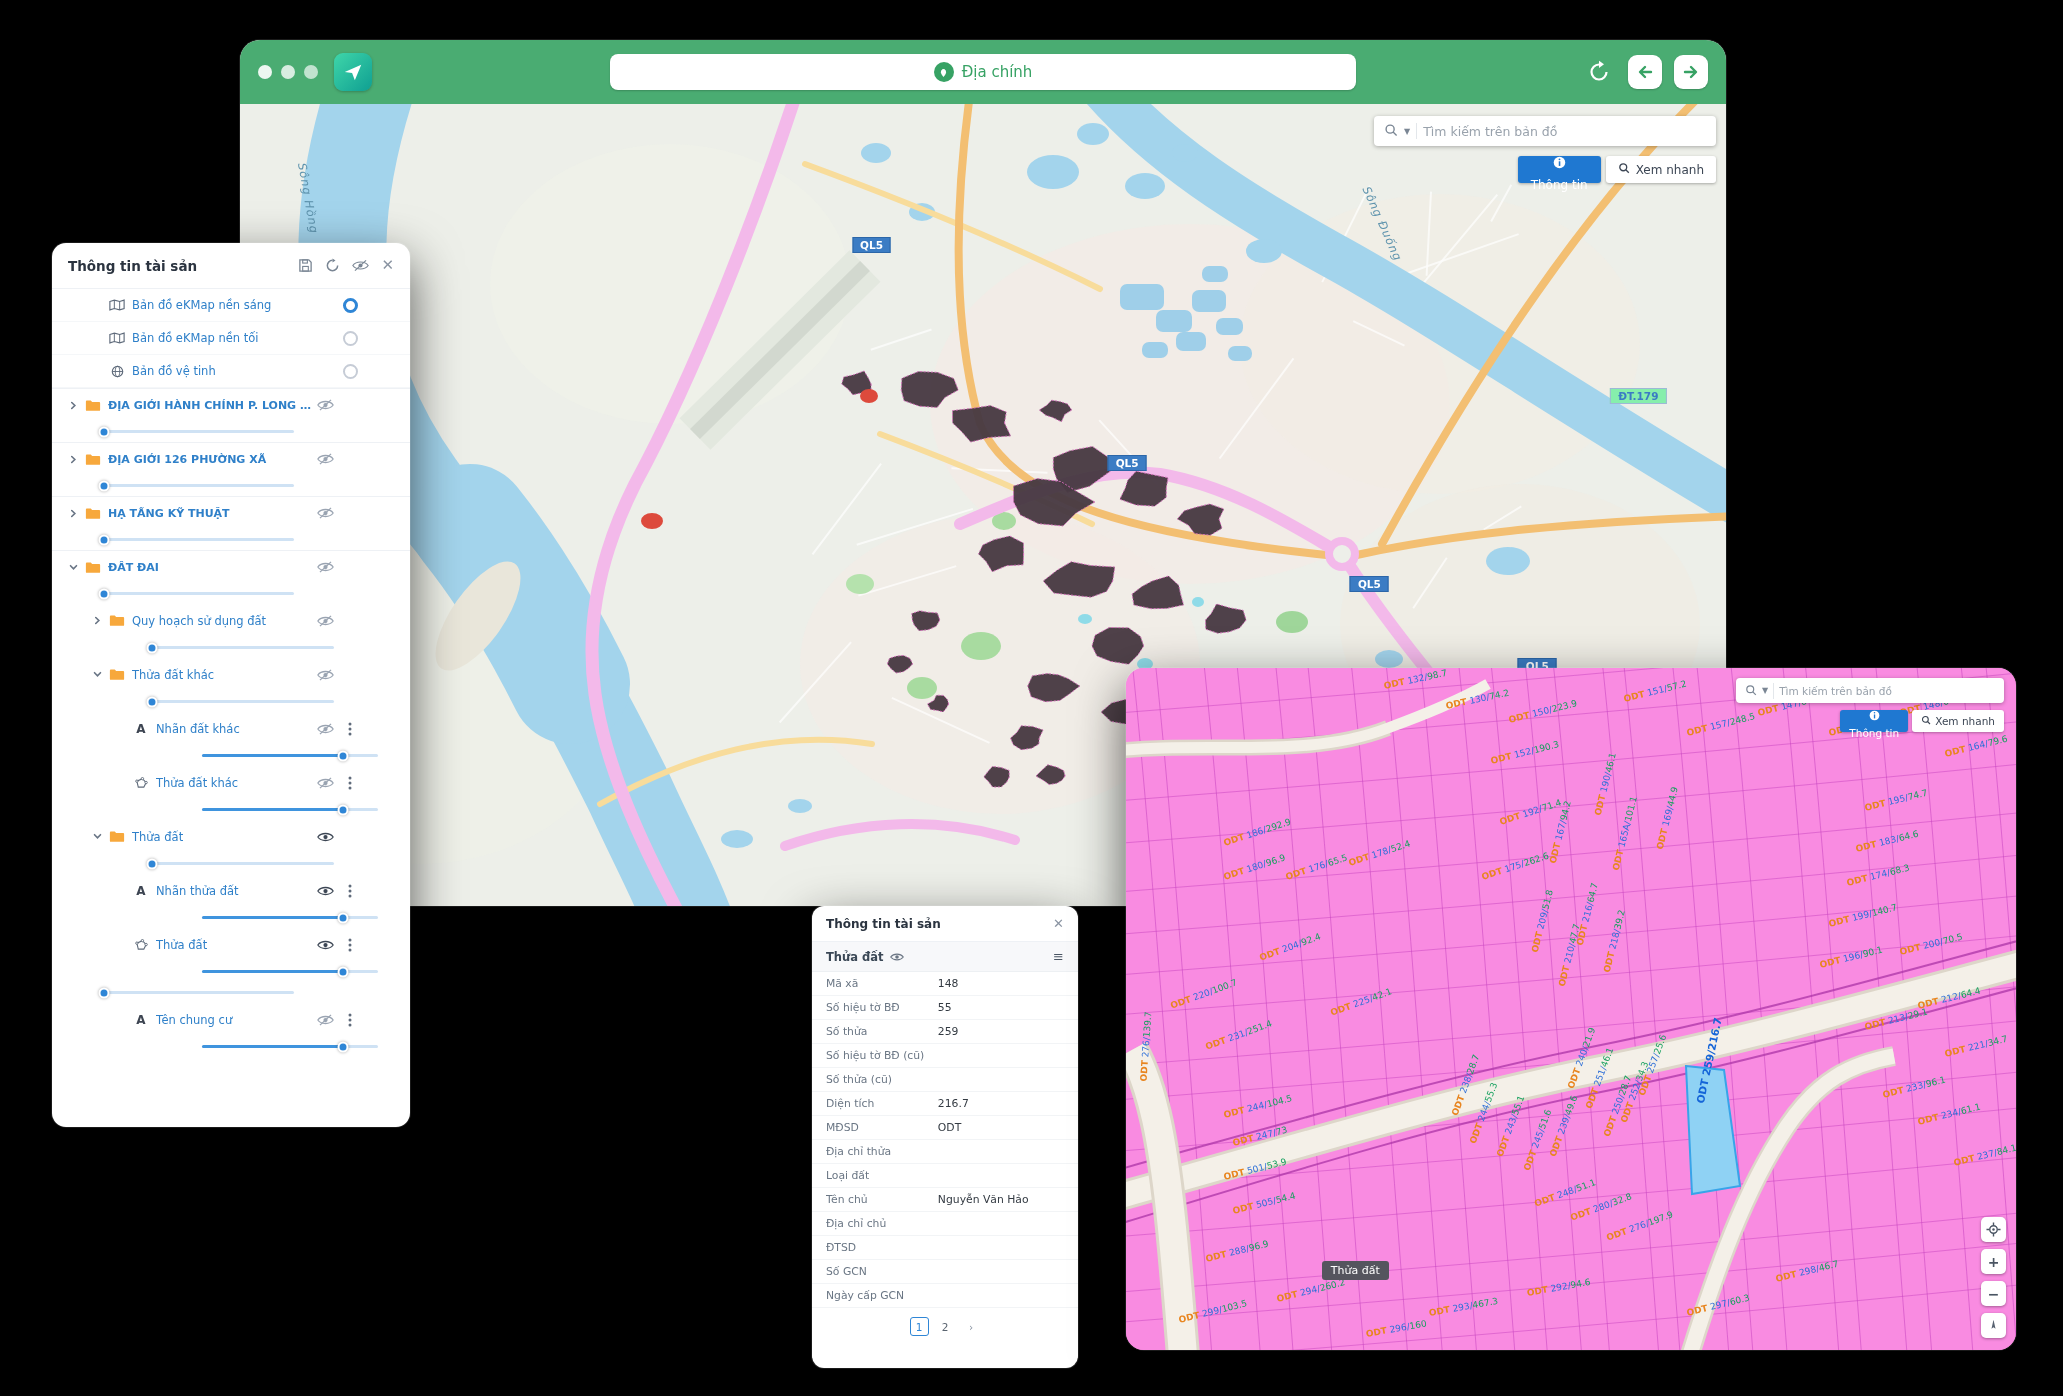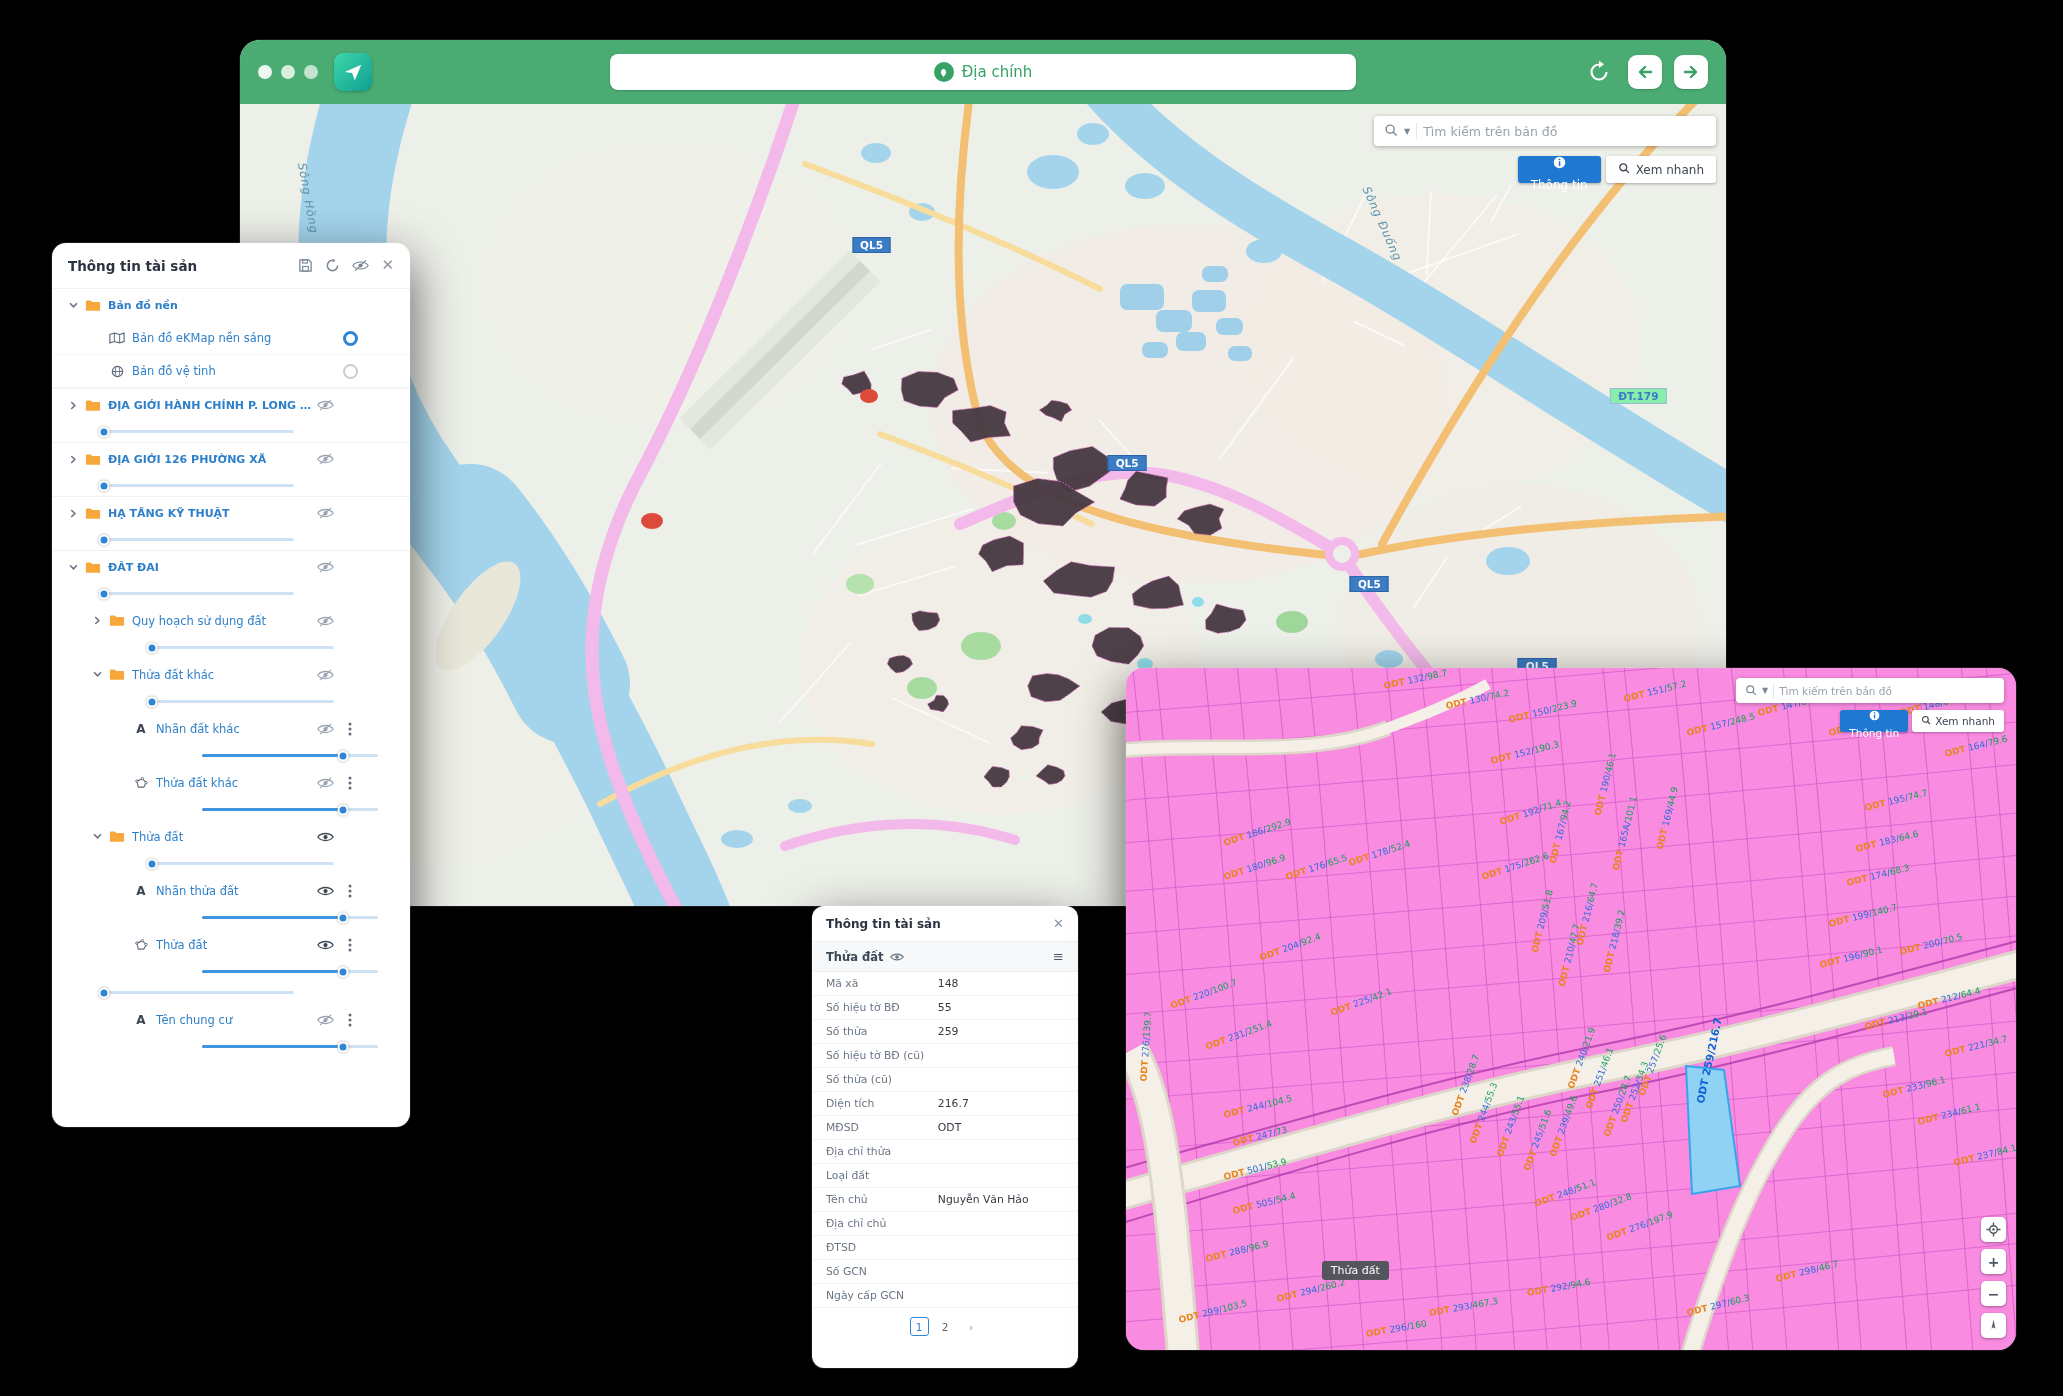--- a/index.html
+++ b/index.html
@@ -363,43 +363,41 @@
           <svg width="17" height="13" viewBox="0 0 20 14">
               <path d="M1 7 C5 1.5 15 1.5 19 7 C15 12.5 5 12.5 1 7 Z" fill="none" stroke="currentColor" stroke-width="1.4"></path>
               <circle cx="10" cy="7" r="2.4" fill="currentColor"></circle>
               <line x1="3.5" y1="13" x2="16.5" y2="1" stroke="currentColor" stroke-width="1.4"></line>
             </svg>
         </span>
         <span class="closex">✕</span>
       </span>
     </div>
     <div>
-        <div class="trow ind0">
-          <span class="chev ">
-            <svg width="11" height="11" viewBox="0 0 10 10">
-              <path d="M2.3 3.4 L5 6.2 L7.7 3.4" fill="none" stroke="#6a7686" stroke-width="1.5" stroke-linecap="round"></path>
-            </svg>
-          </span>
-          <span class="licon">
-            <svg width="16" height="13" viewBox="0 0 18 14">
-              <path d="M1 2.5 Q1 1.5 2 1.5 H6.5 L8 3.2 H16 Q17 3.2 17 4.2 V12 Q17 13 16 13 H2 Q1 13 1 12 Z" fill="#f7a83c"></path>
-            </svg>
-          </span>
-          <span class="tlabel tl0">Bản đồ nền</span>
-        </div>
         <div class="trow ind1 radiorow">
           <span class="chev"></span>
           <span class="licon">
             <svg width="16" height="12" viewBox="0 0 18 13">
               <path d="M1 2.5 L6 1 L12 2.5 L17 1 V10.5 L12 12 L6 10.5 L1 12 Z" fill="none" stroke="#5f6b7b" stroke-width="1.3"></path>
               <path d="M6 1 V10.5 M12 2.5 V12" stroke="#5f6b7b" stroke-width="1.1" fill="none"></path>
             </svg>
           </span>
           <span class="tlabel">Bản đồ eKMap nền sáng</span>
           <span class="radio on"></span>
+        </div>
+        <div class="trow ind1 radiorow">
+          <span class="chev"></span>
+          <span class="licon">
+            <svg width="16" height="12" viewBox="0 0 18 13">
+              <path d="M1 2.5 L6 1 L12 2.5 L17 1 V10.5 L12 12 L6 10.5 L1 12 Z" fill="none" stroke="#5f6b7b" stroke-width="1.3"></path>
+              <path d="M6 1 V10.5 M12 2.5 V12" stroke="#5f6b7b" stroke-width="1.1" fill="none"></path>
+            </svg>
+          </span>
+          <span class="tlabel">Bản đồ eKMap nền tối</span>
+          <span class="radio "></span>
         </div>
         <div class="trow ind1 radiorow">
           <span class="chev"></span>
           <span class="licon">
             <svg width="13" height="13" viewBox="0 0 14 14">
               <circle cx="7" cy="7" r="5.6" fill="none" stroke="#5f6b7b" stroke-width="1.3"></circle>
               <ellipse cx="7" cy="7" rx="2.4" ry="5.6" fill="none" stroke="#5f6b7b" stroke-width="1"></ellipse>
               <path d="M1.6 7 H12.4" stroke="#5f6b7b" stroke-width="1"></path>
             </svg>
           </span>

